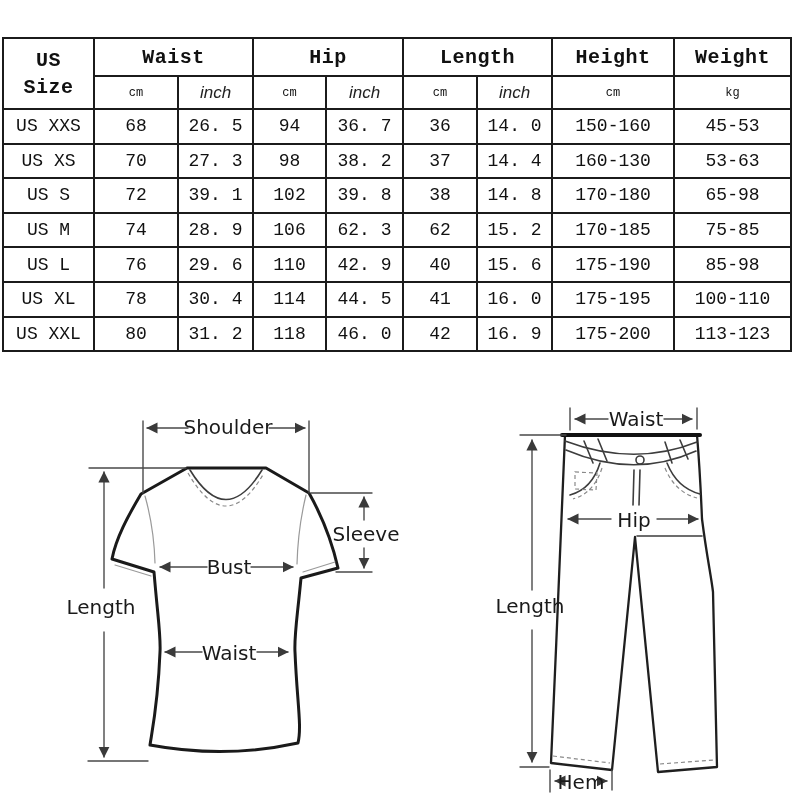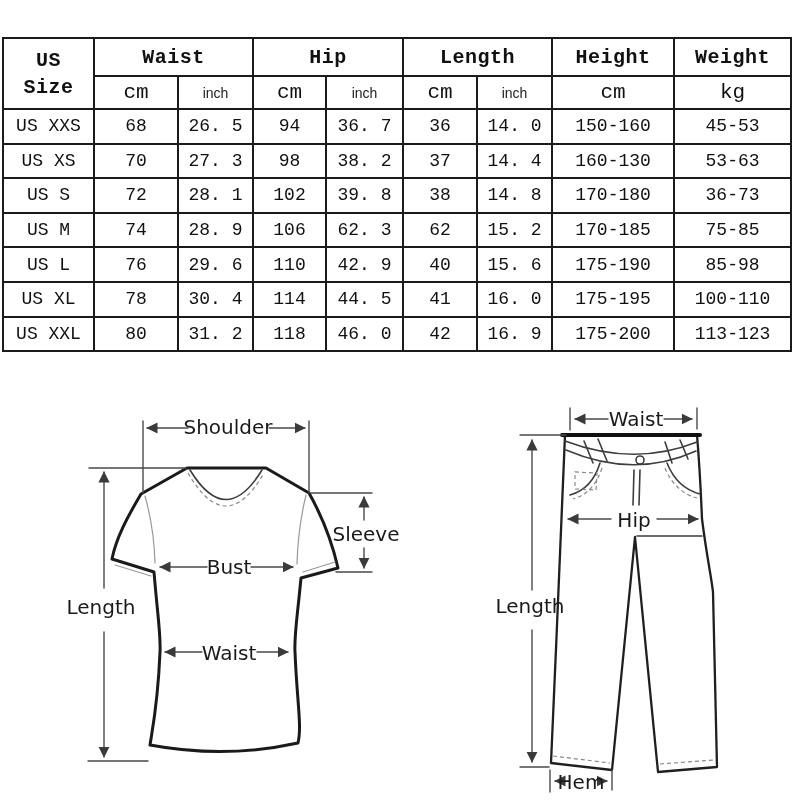--- a/index.html
+++ b/index.html
@@ -7,22 +7,22 @@
          font-family:"Liberation Sans",sans-serif;}
   
   table.size-chart{position:absolute;left:2px;top:37px;width:790px;
     border-collapse:collapse;table-layout:fixed;
     font-family:"Liberation Mono",monospace;color:#111;}
   table.size-chart td,table.size-chart th{
     border:2px solid #1b1b1b;text-align:center;vertical-align:middle;
     padding:0;font-weight:normal;overflow:hidden;white-space:nowrap;}
   tr.group-row th{height:36px;font-size:20px;font-weight:bold;letter-spacing:.5px;}
   th.corner{font-size:19px;font-weight:bold;line-height:1.35;}
-  tr.unit-row td{height:31px;font-size:21px;}
-  tr.unit-row td.unit-inch{font-family:"Liberation Sans",sans-serif;font-size:14px;color:#222;}
+  tr.unit-row td{height:31px;font-size:12px;}
+  tr.unit-row td.unit-inch{font-family:"Liberation Sans",sans-serif;font-size:17px;color:#222;font-style:italic;}
   tr.data-row td{height:32.6px;font-size:18px;}
   
   svg.diagrams{position:absolute;left:0;top:0;}
   .outline{fill:#ffffff;stroke:#1a1a1a;stroke-width:3;stroke-linejoin:round;stroke-linecap:round;}
   .outline-pants{fill:#ffffff;stroke:#1f1f1f;stroke-width:2.3;stroke-linejoin:round;stroke-linecap:round;}
   .bold-line{fill:none;stroke:#111;stroke-width:4;stroke-linecap:round;}
   .thin{fill:none;stroke:#3d3d3d;stroke-width:1.6;stroke-linecap:round;}
   .thin-gray{fill:none;stroke:#9a9a9a;stroke-width:1.2;stroke-linecap:round;}
   .dash{fill:none;stroke:#8a8a8a;stroke-width:1.2;stroke-dasharray:4 3;}
   .dim{fill:none;stroke:#4a4a4a;stroke-width:1.4;stroke-linecap:round;}
@@ -87,27 +87,27 @@
         <td>98</td>
         <td>38. 2</td>
         <td>37</td>
         <td>14. 4</td>
         <td>160-130</td>
         <td>53-63</td>
       </tr>
       <tr class="data-row">
         <td>US S</td>
         <td>72</td>
-        <td>28. 1</td>
+        <td>39. 1</td>
         <td>102</td>
         <td>39. 8</td>
         <td>38</td>
         <td>14. 8</td>
         <td>170-180</td>
-        <td>36-73</td>
+        <td>65-98</td>
       </tr>
       <tr class="data-row">
         <td>US M</td>
         <td>74</td>
         <td>28. 9</td>
         <td>106</td>
         <td>62. 3</td>
         <td>62</td>
         <td>15. 2</td>
         <td>170-185</td>

